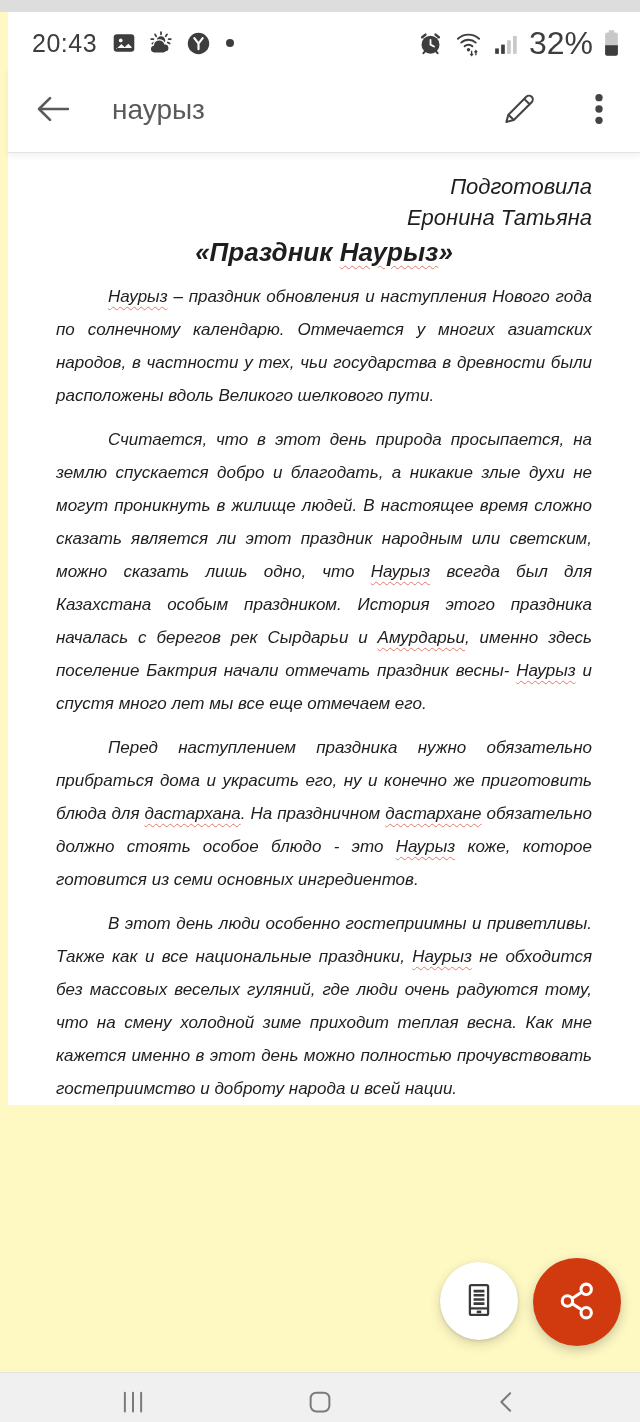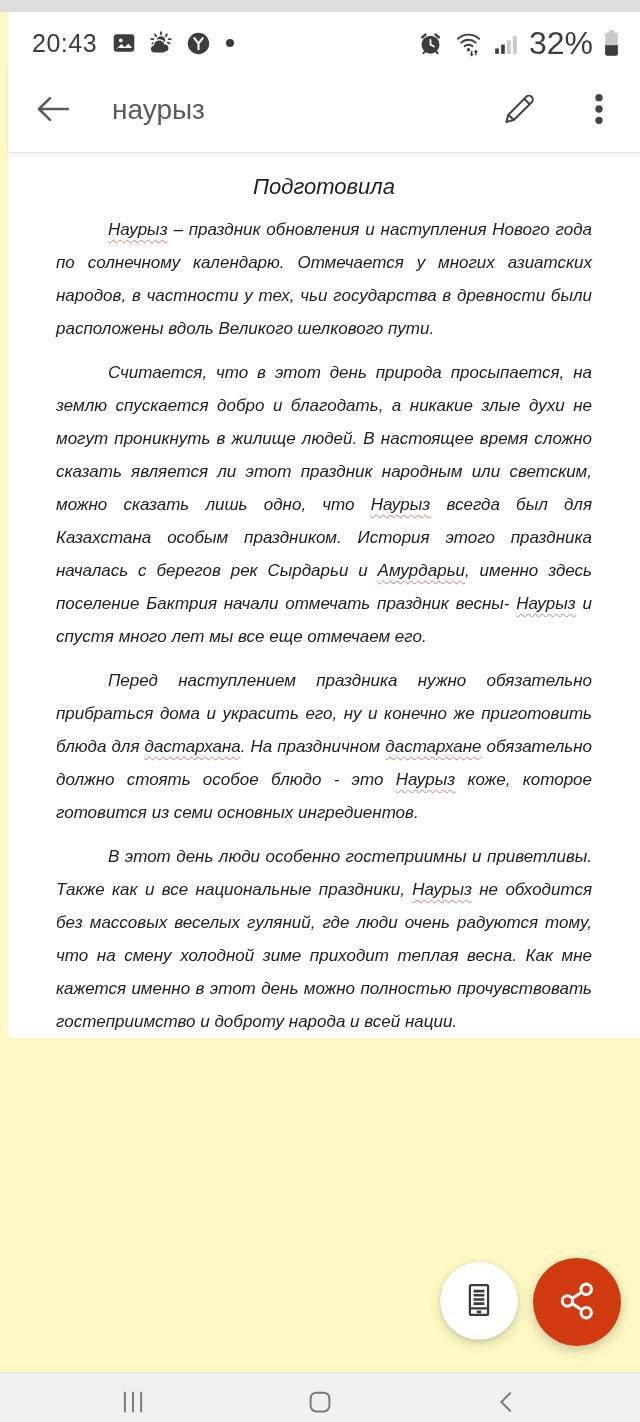--- a/index.html
+++ b/index.html
@@ -27,21 +27,21 @@
     border-bottom:1px solid #e4e4e4;
     box-shadow:0 3px 7px rgba(0,0,0,.06);
   }
   .app-title { font-size:28px; color:#5a5a5a; margin-left:38px; flex:1; }
   .app-actions { display:flex; align-items:center; gap:44px; }
   .icon-btn { display:inline-flex; align-items:center; justify-content:center; cursor:pointer; background:none; border:none; padding:0; }
   
   .document {
     padding:18px 48px 0 48px; color:#1e1e1e; font-style:italic; background:#fff;
   }
-  .byline { text-align:center; font-size:22px; line-height:31px; }
+  .byline { text-align:right; font-size:22px; line-height:31px; }
   .doc-heading { text-align:center; font-size:26px; font-weight:bold; line-height:34px; margin-top:2px; }
   .para { text-align:justify; font-size:17px; line-height:33px; text-indent:52px; margin-top:11px; }
   .squiggle {
     text-decoration-line:underline;
     text-decoration-style:wavy;
     text-decoration-color:var(--squiggle,#e07a70);
     text-decoration-thickness:1px;
     text-underline-offset:4px;
   }
   
@@ -166,20 +166,22 @@
             <circle cx="12" cy="14" r="2.6" fill="#444"></circle>
             <circle cx="12" cy="22" r="2.6" fill="#444"></circle>
           </svg>
         </span>
       </button>
     </div>
   </div>
 
   <div class="document">
     <div class="byline">Подготовила</div>
+    <div class="byline">Еронина Татьяна</div>
+    <div class="doc-heading"><span>«Праздник </span><span class="squiggle">Наурыз</span><span>»</span></div>
     <p class="para"><span class="squiggle">Наурыз</span><span> – праздник обновления и наступления Нового года по солнечному календарю. Отмечается у многих азиатских народов, в частности у тех, чьи государства в древности были расположены вдоль Великого шелкового пути.</span></p>
     <p class="para"><span>Считается, что в этот день природа просыпается, на землю спускается добро и благодать, а никакие злые духи не могут проникнуть в жилище людей. В настоящее время сложно сказать является ли этот праздник народным или светским, можно сказать лишь одно, что </span><span class="squiggle">Наурыз</span><span> всегда был для Казахстана особым праздником. История этого праздника началась с берегов рек Сырдарьи и </span><span class="squiggle">Амурдарьи</span><span>, именно здесь поселение Бактрия начали отмечать праздник весны- </span><span class="squiggle">Наурыз</span><span> и спустя много лет мы все еще отмечаем его.</span></p>
     <p class="para"><span>Перед наступлением праздника нужно обязательно прибраться дома и украсить его, ну и конечно же приготовить блюда для </span><span class="squiggle">дастархана</span><span>. На праздничном </span><span class="squiggle">дастархане</span><span> обязательно должно стоять особое блюдо - это </span><span class="squiggle">Наурыз</span><span> коже, которое готовится из семи основных ингредиентов.</span></p>
     <p class="para"><span>В этот день люди особенно гостеприимны и приветливы. Также как и все национальные праздники, </span><span class="squiggle">Наурыз</span><span> не обходится без массовых веселых гуляний, где люди очень радуются тому, что на смену холодной зиме приходит теплая весна. Как мне кажется именно в этот день можно полностью прочувствовать гостеприимство и доброту народа и всей нации.</span></p>
   </div>
 
   <button class="fab fab-mobile">
     <span>
       <svg width="42" height="42" viewBox="0 0 24 24" fill="none" stroke="#3a3a3a" stroke-width="1.3">
         <rect x="6.8" y="3.5" width="10.4" height="17" rx="0.8"></rect>

